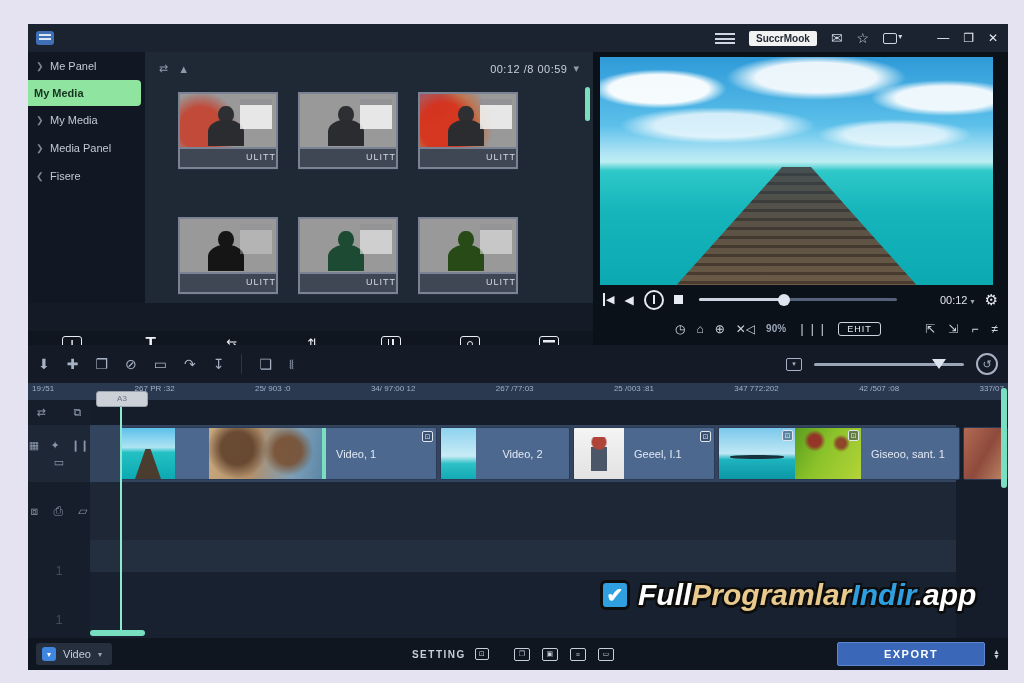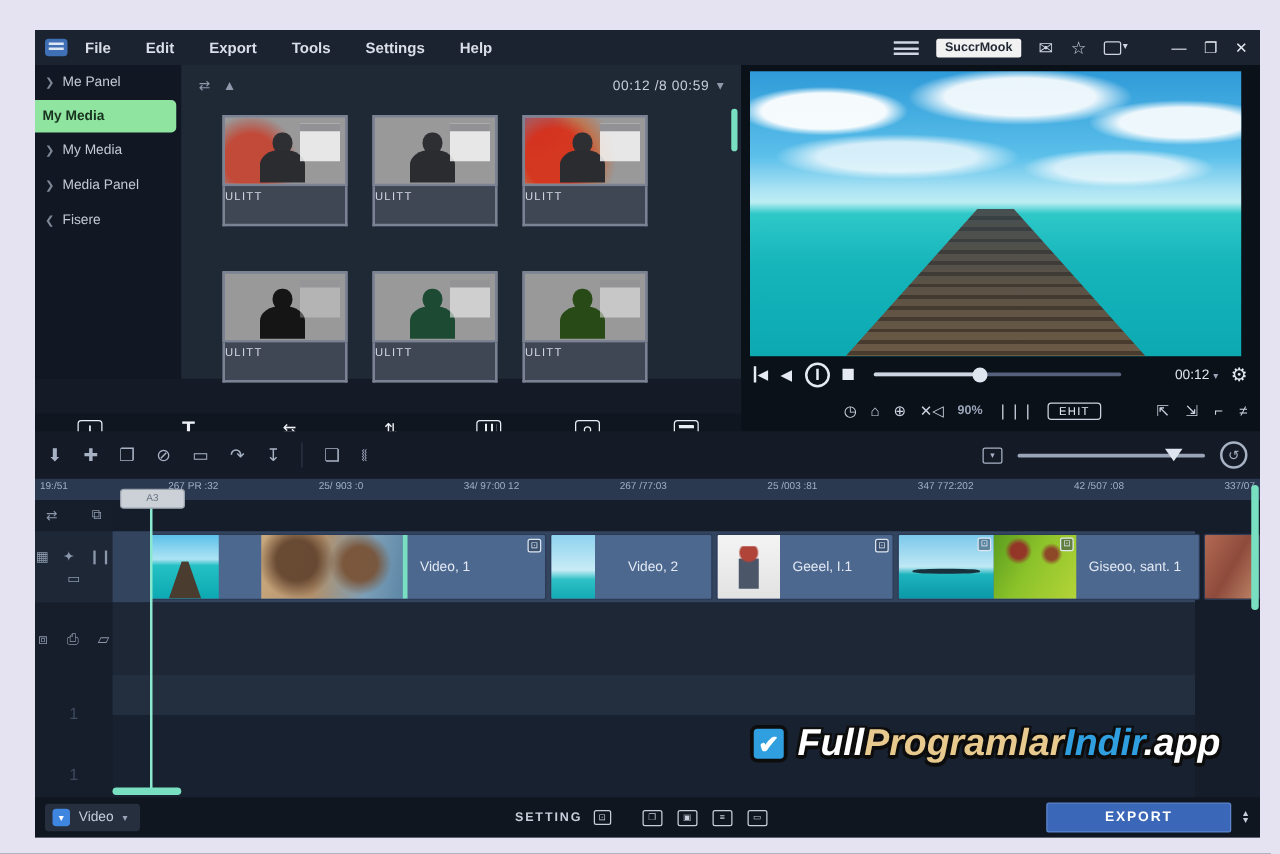--- a/index.html
+++ b/index.html
@@ -29,21 +29,21 @@
   .side-item .arr { font-size:9px; color:#7d8797; width:8px; }
   .side-item.selected { background:#8fe49f; color:#17331f; font-weight:bold; border-radius:0 4px 4px 0; margin-right:4px; padding:7px 6px; }
 
   .mediapanel { position:absolute; left:117px; top:0; width:448px; height:251px; background:#1f2835; }
   .mp-head { height:33px; display:flex; align-items:center; color:#c6cedb; font-size:11px; padding:0 14px 0 14px; }
   .mp-head .mini { color:#8e99ab; font-size:11px; margin-right:10px; }
   .mp-time { margin-left:auto; letter-spacing:.5px; }
   .mp-grid { position:relative; height:218px; }
   .thumb { position:absolute; width:100px; height:78px; background:#49526234; }
   .thumb .img { position:absolute; left:0; top:0; width:100px; height:57px; border:2px solid #7b8294; background:#999; overflow:hidden; }
-  .thumb .cap { position:absolute; left:0; top:57px; width:100px; height:32px; background:#3f4654; border:2px solid #7b8294; border-top:none; color:#d5dae3; font-size:9px; text-align:left; line-height:17px; letter-spacing:1px; }
+  .thumb .cap { position:absolute; left:0; top:57px; width:100px; height:20px; background:#3f4654; border:2px solid #7b8294; border-top:none; color:#d5dae3; font-size:9px; text-align:right; line-height:17px; letter-spacing:1px; }
   .fig { position:absolute; left:26%; bottom:0; width:44%; height:78%; }
   .fig .head { width:36%; height:42%; background:#2e2f33; border-radius:48%; margin:0 auto; }
   .fig .body { width:86%; height:62%; background:#2b2c30; border-radius:45% 45% 0 0; margin:-6% auto 0; }
   .scr { position:absolute; right:4%; top:10%; width:34%; height:56%; background:rgba(245,245,245,.85); box-shadow:inset 0 6px 0 rgba(60,60,70,.5); }
   .f-warm  { background:linear-gradient(100deg,#dbcfb2 0%,#cdbd9e 55%,#c0ae8b 100%); }
   .f-warm::before  { content:""; position:absolute; inset:0; background:radial-gradient(circle at 22% 65%, rgba(200,60,40,.85) 0 26%, transparent 45%); }
   .f-gray  { background:linear-gradient(100deg,#c6c9cc,#a9adb2 70%,#989ca2); }
   .f-red   { background:linear-gradient(100deg,#d8d0c4,#cfc6ba); }
   .f-red::before   { content:""; position:absolute; inset:0; background:radial-gradient(circle at 25% 62%, rgba(216,50,25,.95) 0 30%, rgba(216,90,25,.55) 45%, transparent 62%), radial-gradient(circle at 8% 8%, rgba(120,60,160,.8) 0 14%, transparent 30%); }
   .f-dark  { background:linear-gradient(100deg,#3a3a3a,#242424 60%,#1c1c1c); }
@@ -172,28 +172,20 @@
   .exportbtn { margin-left:auto; width:148px; height:24px; background:#3a67b8; border:1px solid #5d86cf; border-radius:2px; color:#fff; font-size:11px; font-weight:bold; letter-spacing:1.5px; display:flex; align-items:center; justify-content:center; }
   .spinner { margin-left:8px; color:#c6cedb; font-size:7px; display:flex; flex-direction:column; line-height:5px; }
 </style>
 </head>
 <body>
 
 <div class="window">
 
   <div class="titlebar">
     <div class="applogo"></div>
-    <div class="menus">
-      <span>File</span>
-      <span>Edit</span>
-      <span>Export</span>
-      <span>Tools</span>
-      <span>Settings</span>
-      <span>Help</span>
-    </div>
     <div class="tb-right">
       <div class="hamb"></div>
       <div class="badge">SuccrMook</div>
       <span class="tb-ic">✉</span>
       <span class="tb-ic">☆</span>
       <div class="rec-ic"></div>
       <div class="winctl">
         <span>—</span>
         <span>❐</span>
         <span>✕</span>

